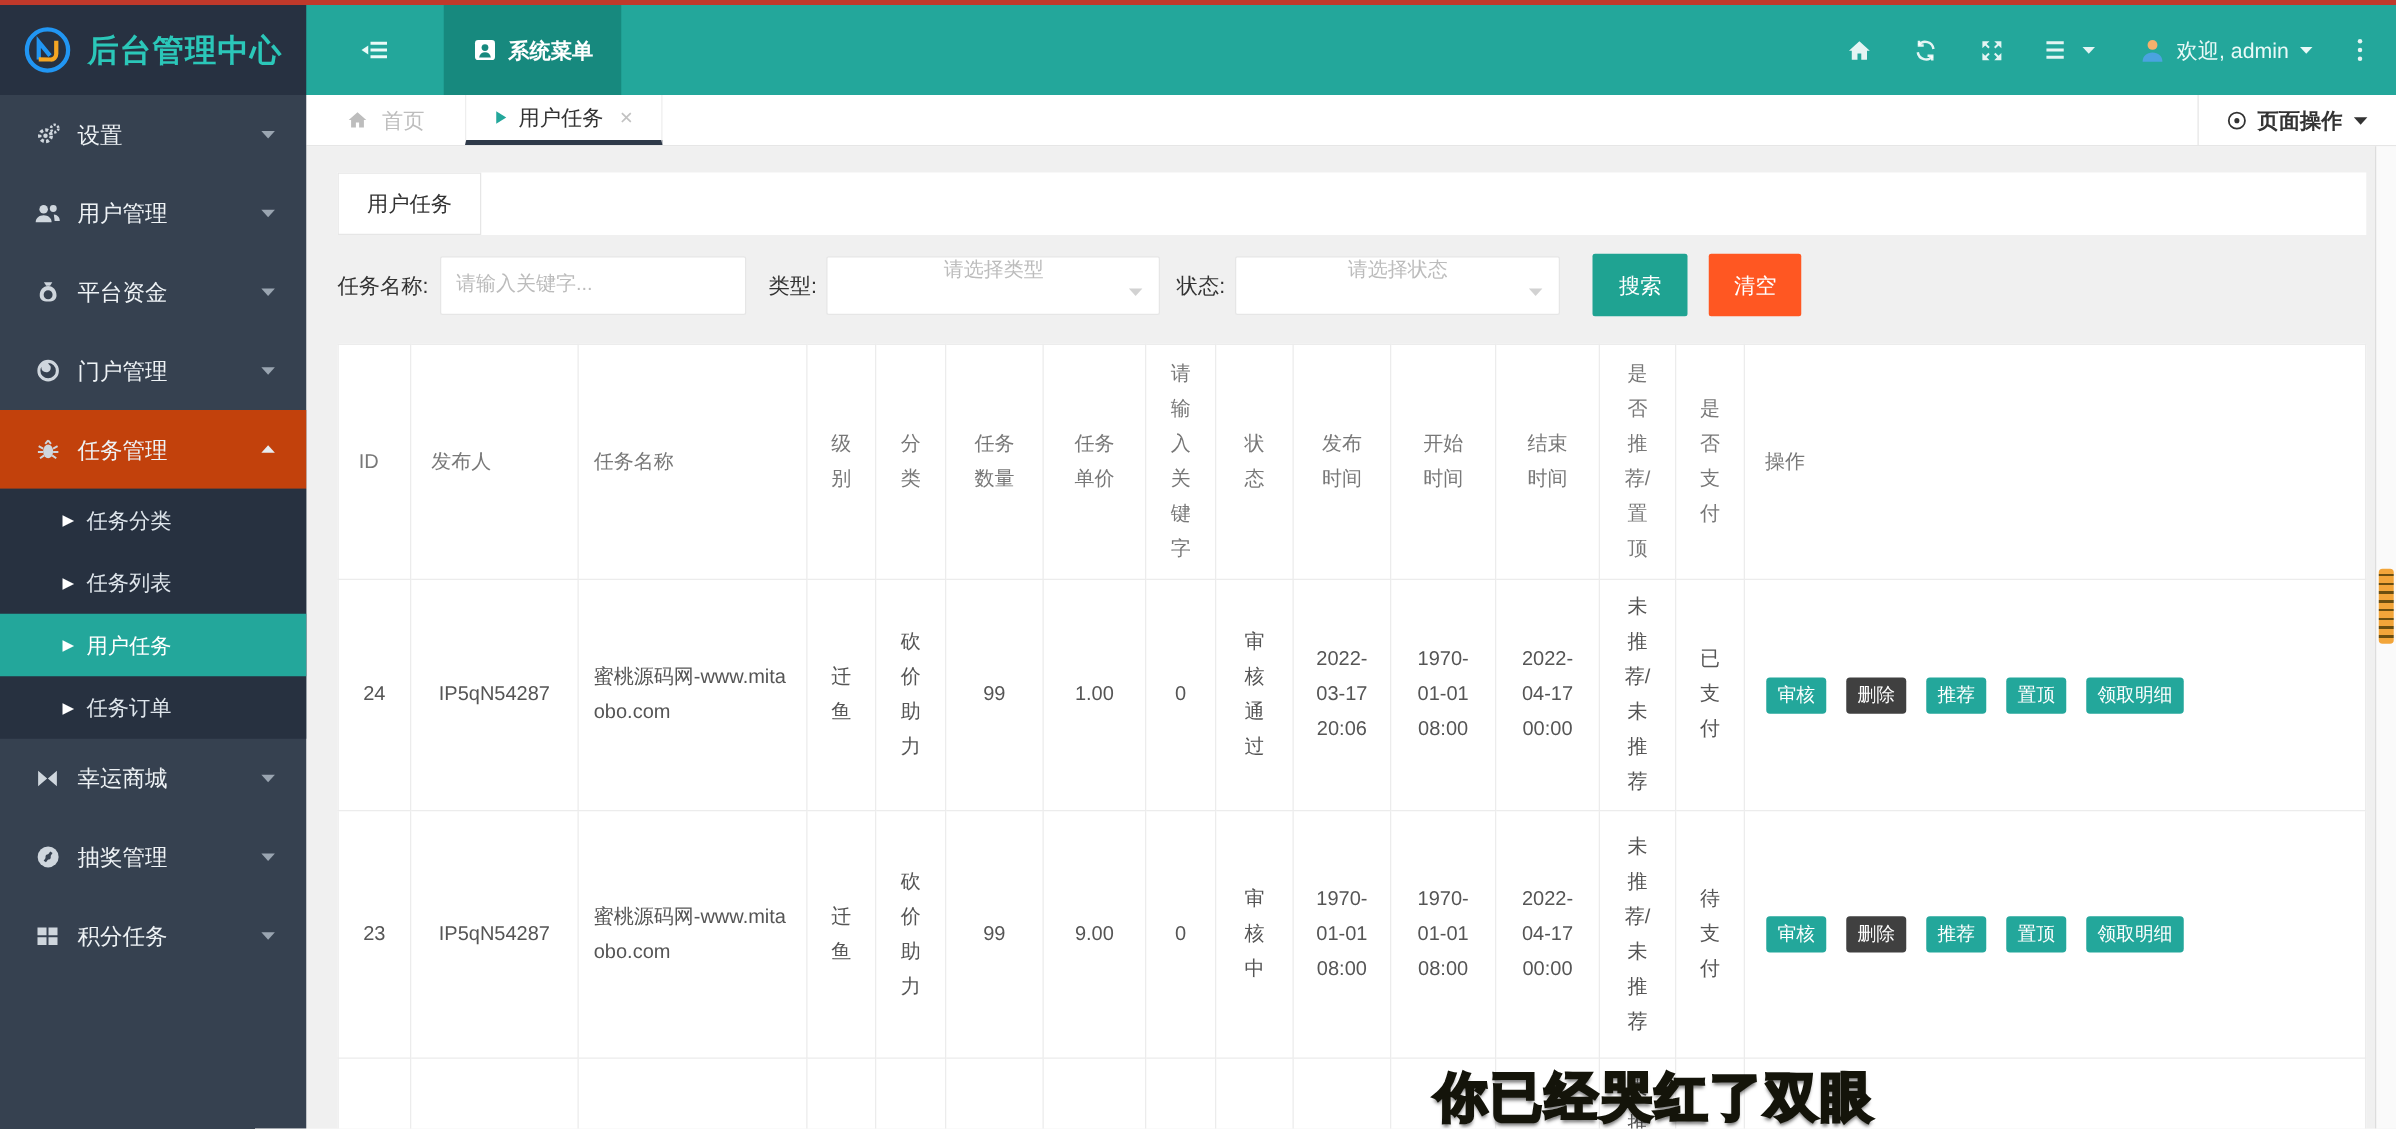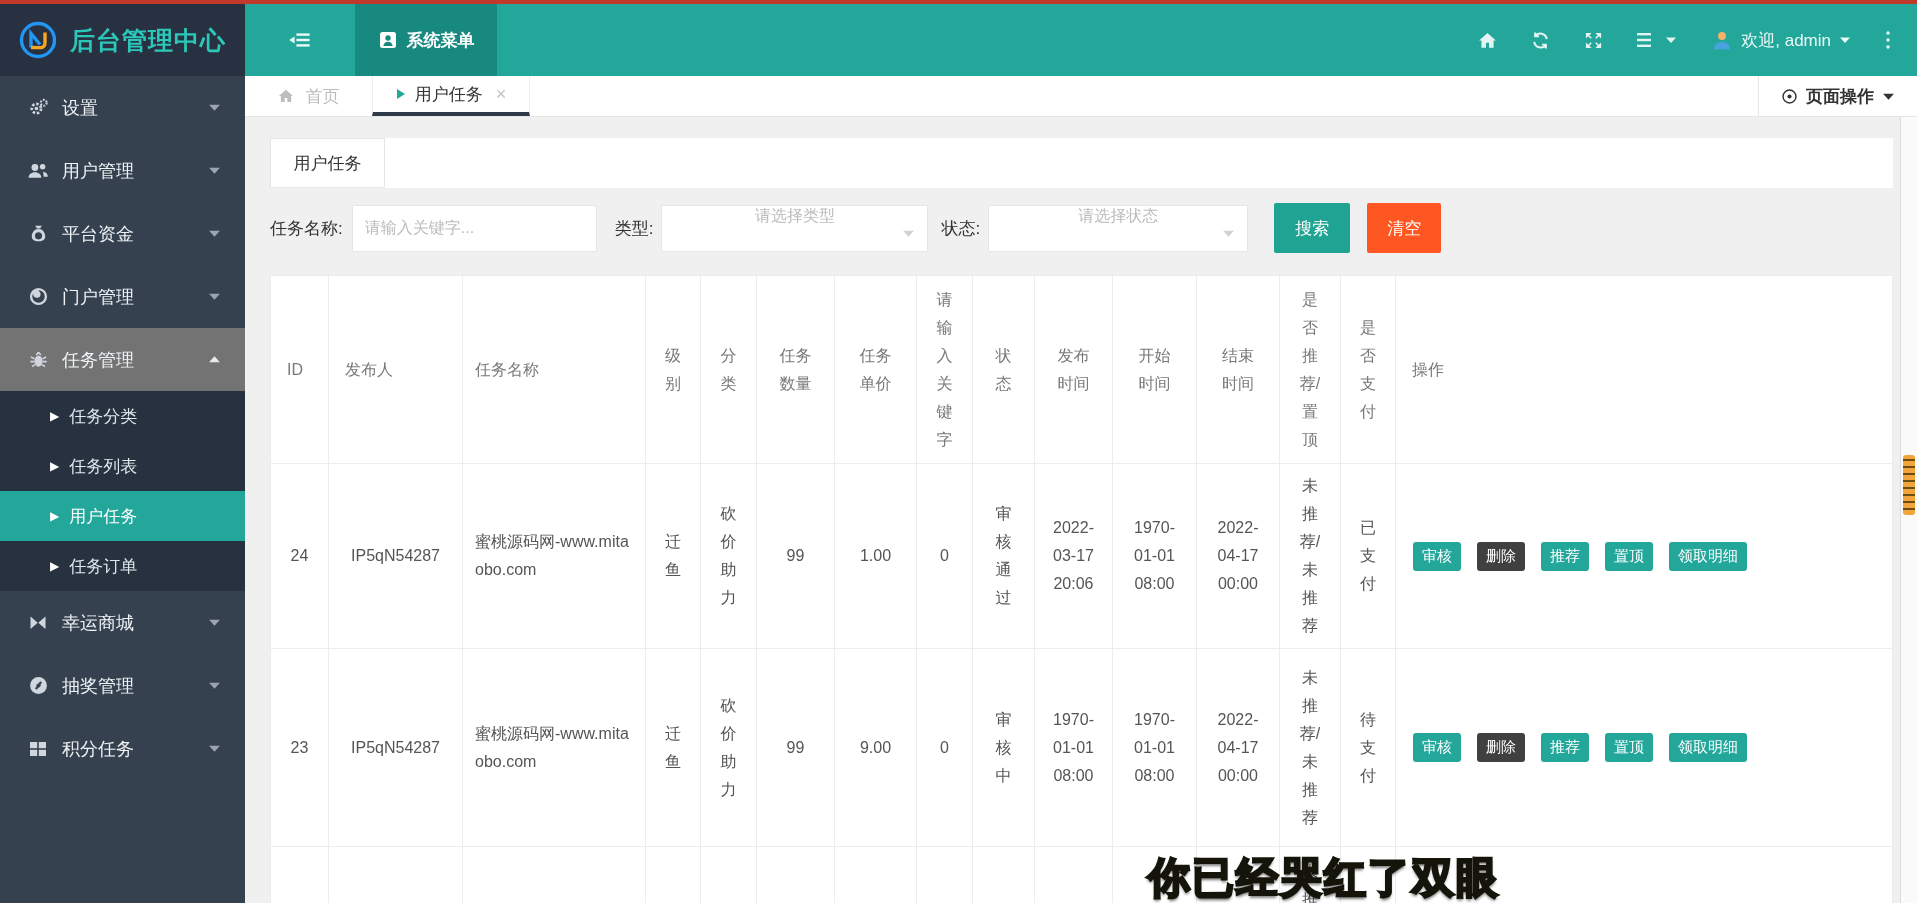--- a/index.html
+++ b/index.html
@@ -20,21 +20,21 @@
   .hd-right { margin-left:auto; display:flex; align-items:center; gap:34px; padding-right:26px; color:rgba(255,255,255,.88); }
   .hd-ic { display:flex; align-items:center; gap:6px; cursor:pointer; }
   .welcome { display:flex; align-items:center; gap:8px; font-size:17px; color:#eafaf8; cursor:pointer; }
 
   
   .sidebar { position:absolute; top:76px; left:0; width:245px; height:827px; background:#364150; z-index:5; }
   .side-item { height:63px; display:flex; align-items:center; padding:0 24px 0 27px; color:#eef2f5; font-size:18px; cursor:pointer; }
   .side-item .lbl { margin-left:13px; }
   .side-item .chev { margin-left:auto; color:#9aa5b1; }
   .side-item .ic { color:#cfd6dd; width:22px; display:flex; justify-content:center; }
-  .group-open { background:#737373; }
+  .group-open { background:#c2410c; }
   .submenu { background:#273140; }
   .sub-item { height:50px; display:flex; align-items:center; padding-left:50px; color:#dfe6ec; font-size:17px; cursor:pointer; gap:10px; }
   .sub-item.active { background:#23a79b; color:#fff; }
   .sub-caret { font-size:12px; color:#fff; }
 
   
   .tabstrip { position:absolute; top:76px; left:245px; width:1672px; height:41px; background:#fff; border-bottom:1px solid #e6e6e6; display:flex; align-items:stretch; z-index:4; }
   .crumb-tab { width:127px; display:flex; align-items:center; justify-content:center; gap:12px; color:#bdbdbd; font-size:17px; cursor:pointer; }
   .active-tab { width:158px; display:flex; align-items:center; justify-content:center; gap:9px; color:#333; font-size:17px; border-left:1px solid #eee; border-right:1px solid #eee; border-bottom:4px solid #2f3a4a; cursor:pointer; background:#fff; }
   .active-tab .tri { color:#23a79b; }

